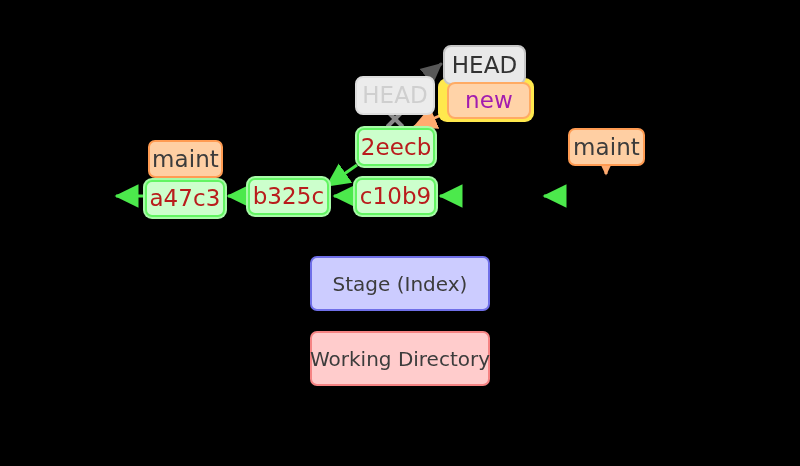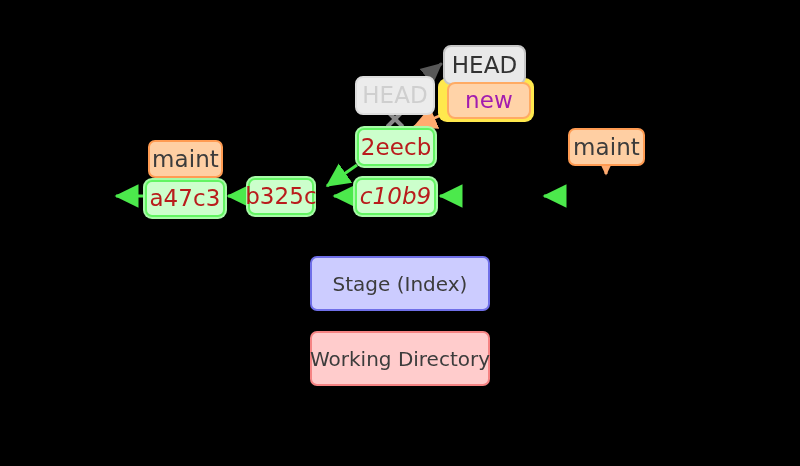--- a/index.html
+++ b/index.html
@@ -165,25 +165,25 @@
   </div>
 
   <div class="node commit" style="left:357px; top:128px; width:78px; height:38px;">
     <span>2eecb</span>
   </div>
 
   <div class="node commit" style="left:145px; top:180px; width:80px; height:37px;text-align:right;">
     <span>a47c3</span>
   </div>
 
-  <div class="node commit" style="left:248px; top:178px; width:66px; height:37px;">
+  <div class="node commit" style="left:248px; top:178px; width:81px; height:37px;">
     <span>b325c</span>
   </div>
 
-  <div class="node commit" style="left:355px; top:178px; width:81px; height:37px;font-style:italic;">
+  <div class="node commit" style="left:355px; top:178px; width:81px; height:37px;">
     <span>c10b9</span>
   </div>
 
 
 
   <div class="area-box wd-box" style="left:310px; top:331px; width:180px; height:55px;">
     <span>Working Directory</span>
   </div>
 
   <div class="area-box stage-box" style="left:310px; top:256px; width:180px; height:55px;">

